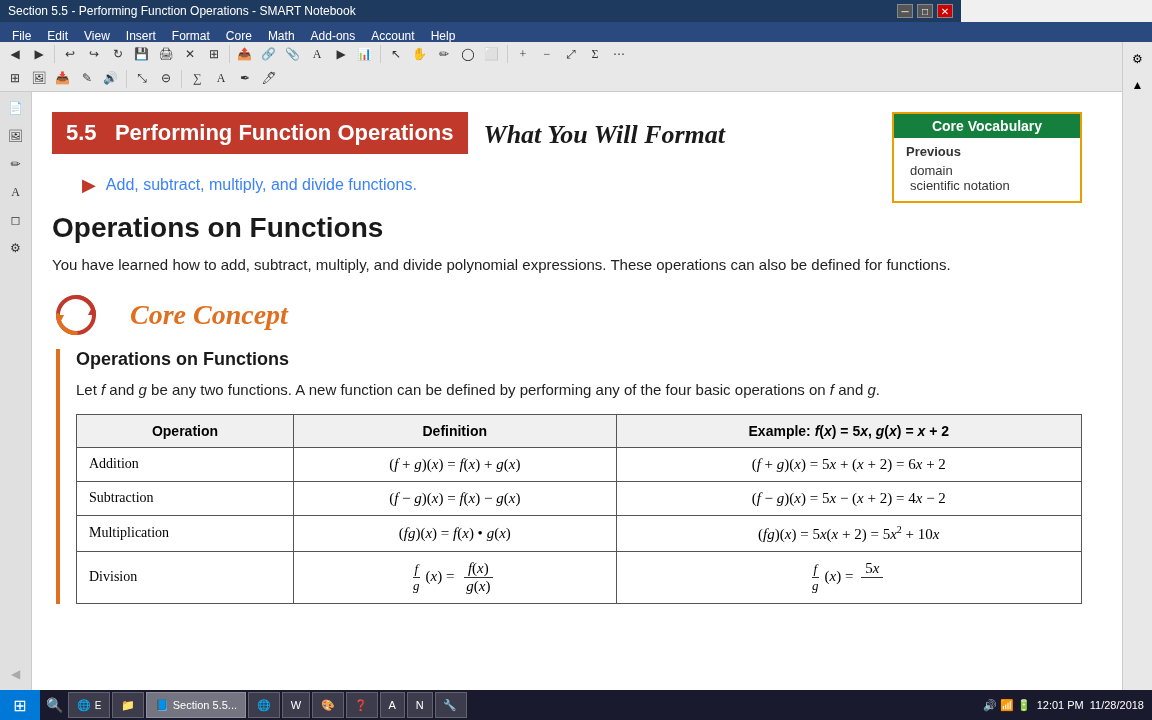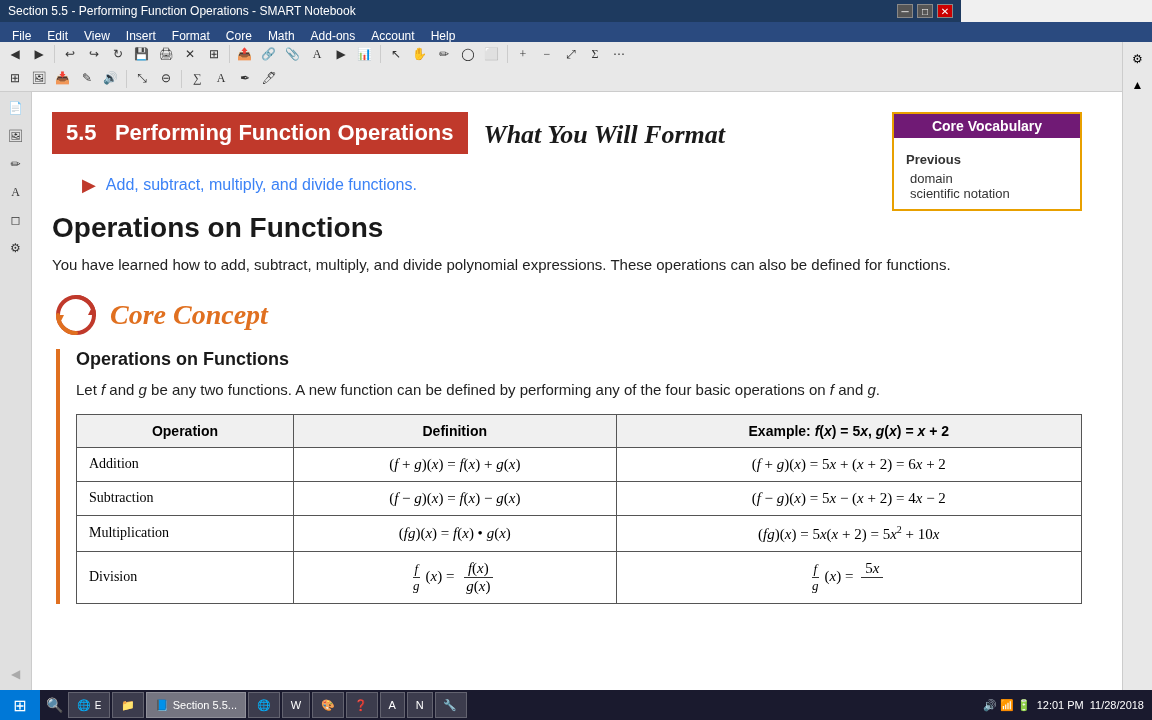--- a/index.html
+++ b/index.html
@@ -80,37 +80,37 @@
     }
     .learn-box { flex: 1; padding: 8px 16px; }
     .learn-title { font-size: 26px; font-style: italic; color: #1a1a1a; font-weight: bold; }
 
     
     .core-vocab-box {
       position: absolute; right: 0; top: 0; width: 190px;
       background: white; border: 2px solid #e8a000; padding: 8px 12px;
     }
     .core-vocab-title {
-      background: #701a75; color: white; font-family: Arial, sans-serif; font-weight: bold;
-      font-size: 14px; padding: 4px 8px; margin: -8px -12px 14px -12px; text-align: center;
+      background: #15803d; color: white; font-family: Arial, sans-serif; font-weight: bold;
+      font-size: 14px; padding: 4px 8px; margin: -8px -12px 6px -12px; text-align: center;
     }
     .core-vocab-prev { font-weight: bold; font-family: Arial, sans-serif; font-size: 13px; margin-bottom: 4px; color: #333; }
     .core-vocab-item { font-family: Arial, sans-serif; font-size: 13px; color: #333; margin-left: 4px; }
 
     
     .bullet-section { display: flex; align-items: center; margin: 8px 0 16px 30px; }
     .bullet-triangle { color: #c0392b; font-size: 18px; margin-right: 10px; }
     .bullet-text { font-size: 16px; font-family: Arial, sans-serif; color: #3b82f6; }
 
     
     .operations-heading { font-size: 28px; font-weight: bold; color: #1a1a1a; margin-bottom: 10px; font-family: Arial, sans-serif; }
     .operations-desc { font-size: 15px; color: #222; line-height: 1.5; margin-bottom: 16px; font-family: Arial, sans-serif; }
 
     
-    .core-concept-header { display: flex; align-items: center; margin-bottom: 12px; }
+    .core-concept-header { display: flex; align-items: center; margin-bottom: 12px; gap: 20px; }
     .core-concept-icon {
       width: 48px; height: 44px; margin-right: 10px; position: relative;
     }
     .core-concept-title { font-size: 28px; font-style: italic; color: #e07020; font-family: Georgia, serif; font-weight: bold; }
 
     
     .concept-box { border-left: 4px solid #e07020; padding-left: 16px; margin-left: 4px; }
     .concept-box-title { font-size: 18px; font-weight: bold; color: #1a1a1a; margin-bottom: 8px; font-family: Arial, sans-serif; }
     .concept-desc { font-size: 15px; color: #222; line-height: 1.6; margin-bottom: 12px; font-family: Arial, sans-serif; }
 

